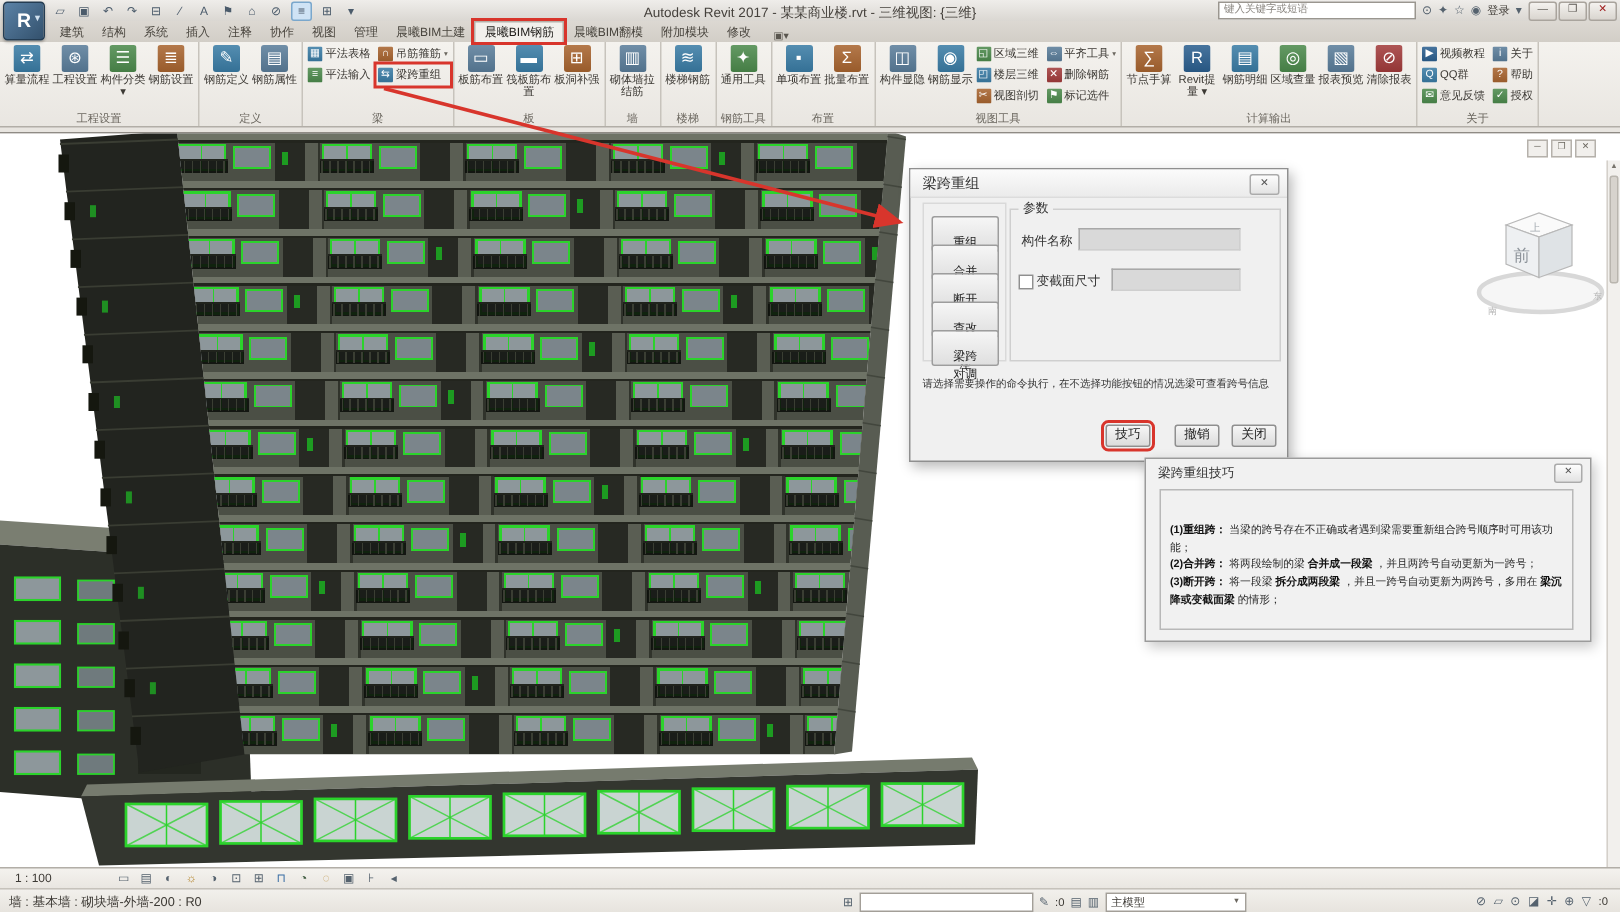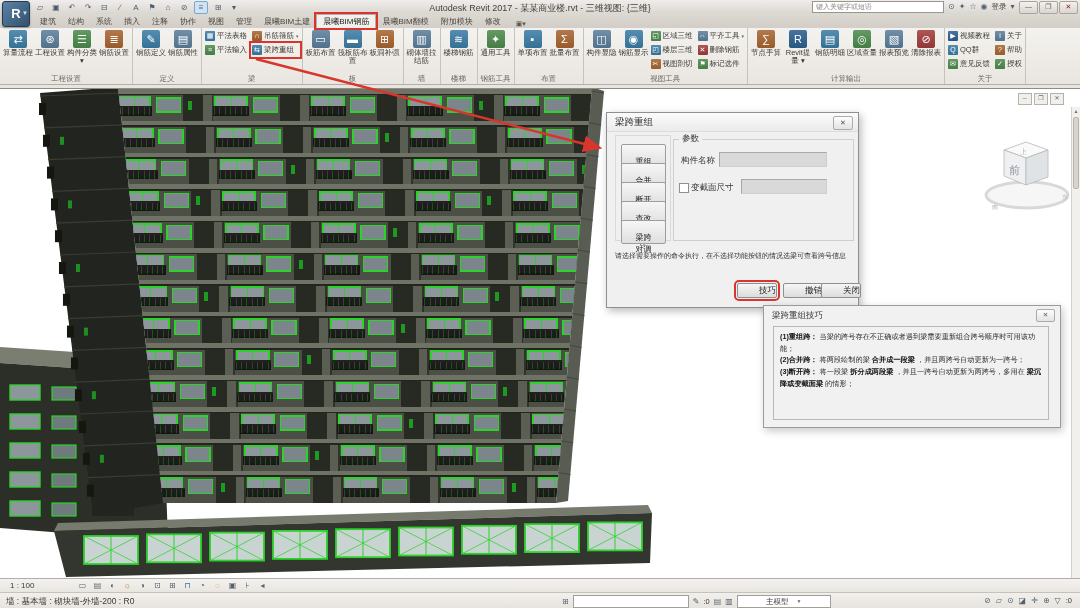--- a/index.html
+++ b/index.html
@@ -52,26 +52,26 @@
   .dlg-title .txt{position:absolute;left:8px;top:3px;font-size:9.5px;color:#333;}
   .dlg-close{position:absolute;right:5px;top:3px;width:18px;height:12px;background:linear-gradient(#fdfdfd,#e3e3e3);border:1px solid #ababab;border-radius:2px;font-size:7px;line-height:11px;text-align:center;color:#555;}
   .leftbox{position:absolute;left:8px;top:22px;width:54px;height:104px;border:1px solid #d9d9d9;}
   .dlg-sidebtn{position:absolute;left:14px;width:45px;height:14px;background:linear-gradient(#f6f6f6,#dfdfdf);border:1px solid #9d9d9d;border-radius:2px;font-size:8px;line-height:12px;text-align:center;color:#222;padding:11px;}
   .parambox{position:absolute;left:66px;top:26px;width:179px;height:100px;border:1px solid #cfcfcf;}
   .param-legend{position:absolute;left:72px;top:20px;font-size:8.5px;color:#333;background:#f0f0f0;padding:0 3px;}
   .fldlabel{position:absolute;font-size:8.5px;color:#333;}
   .fld{position:absolute;height:13px;background:#d9d9d9;border:1px solid #a8a8a8;border-right-color:#cfcfcf;border-bottom-color:#cfcfcf;font-size:8px;color:#333;}
   .chk{position:absolute;width:8px;height:8px;background:#fff;border:1px solid #8f8f8f;}
   .dlg-hint{position:absolute;left:8px;top:138px;width:238px;font-size:7px;color:#333;white-space:nowrap;}
-  .dlg-btn{position:absolute;top:170px;width:40px;height:15px;background:linear-gradient(#f6f6f6,#dcdcdc);border:1px solid #8f8f8f;border-radius:2px;font-size:8.5px;line-height:13px;text-align:right;color:#222;padding:0;}
+  .dlg-btn{position:absolute;top:170px;width:30px;height:15px;background:linear-gradient(#f6f6f6,#dcdcdc);border:1px solid #8f8f8f;border-radius:2px;font-size:8.5px;line-height:13px;text-align:center;color:#222;padding:0;font-family:Liberation Mono, monospace;}
   
   .tips{position:absolute;left:763px;top:305px;width:296px;height:121px;background:#f1f1f1;border:1px solid #9b9b9b;box-shadow:2px 3px 8px rgba(0,0,0,.22);z-index:25;}
   .tips-title{position:absolute;left:8px;top:4px;font-size:8.5px;color:#333;}
   .tips-close{position:absolute;right:5px;top:3px;width:17px;height:11px;background:linear-gradient(#fdfdfd,#e3e3e3);border:1px solid #ababab;border-radius:2px;font-size:6.5px;line-height:10px;text-align:center;color:#555;}
-  .tips-body{position:absolute;left:9px;top:20px;width:276px;height:94px;border:1px solid #b8b8b8;padding:4px 6px;box-sizing:border-box;}
+  .tips-body{position:absolute;left:9px;top:20px;width:276px;height:94px;border:1px solid #b8b8b8;padding:20px 6px;box-sizing:border-box;}
   .tip-line{font-size:7.2px;color:#2a2a2a;line-height:1.62;}
   .tip-line b{color:#111;}
   
   .viewbar{position:absolute;left:0;top:578px;width:1080px;height:14px;background:linear-gradient(#f4f2ee,#e9e6e1);border-top:1px solid #b2aea7;display:flex;align-items:center;box-sizing:border-box;gap:30px;}
   .vb-scale{font-size:8px;color:#3c3934;margin-left:10px;white-space:nowrap;}
   .vb-icons{display:flex;gap:3px;margin-left:12px;align-items:center;}
   .vb-ic{width:12px;height:11px;font-size:8px;line-height:11px;text-align:center;}
   
   .statusbar{position:absolute;left:0;top:592px;width:1080px;height:16px;background:linear-gradient(#f2f0ec,#e6e3dd);border-top:1px solid #c6c2bb;font-size:8.5px;color:#3c3934;}
   .sb-left{position:absolute;left:6px;top:3px;white-space:nowrap;}
@@ -1781,21 +1781,21 @@
 
   <div class="statusbar">
     <span class="sb-left">墙 : 基本墙 : 砌块墙-外墙-200 : R0</span>
     <div class="sb-mid">
       <span class="sb-ic">⊞</span>
       <div class="sb-sel" style="width:108px"></div>
       <span class="sb-ic">✎</span>
       <span style="font-size:7.5px">:0</span>
       <span class="sb-ic">▤</span>
       <span class="sb-ic">▥</span>
-      <div class="sb-sel" style="width:86px;justify-content:center">
+      <div class="sb-sel" style="width:86px;justify-content:space-between">
           <span>主模型</span>
           <span style="font-size:5px;color:#6b675f">▼</span>
         </div>
     </div>
     <div class="sb-right">
         <span class="sb-ic">⊘</span>
         <span class="sb-ic">▱</span>
         <span class="sb-ic">⊙</span>
         <span class="sb-ic">◪</span>
         <span class="sb-ic">✛</span>

